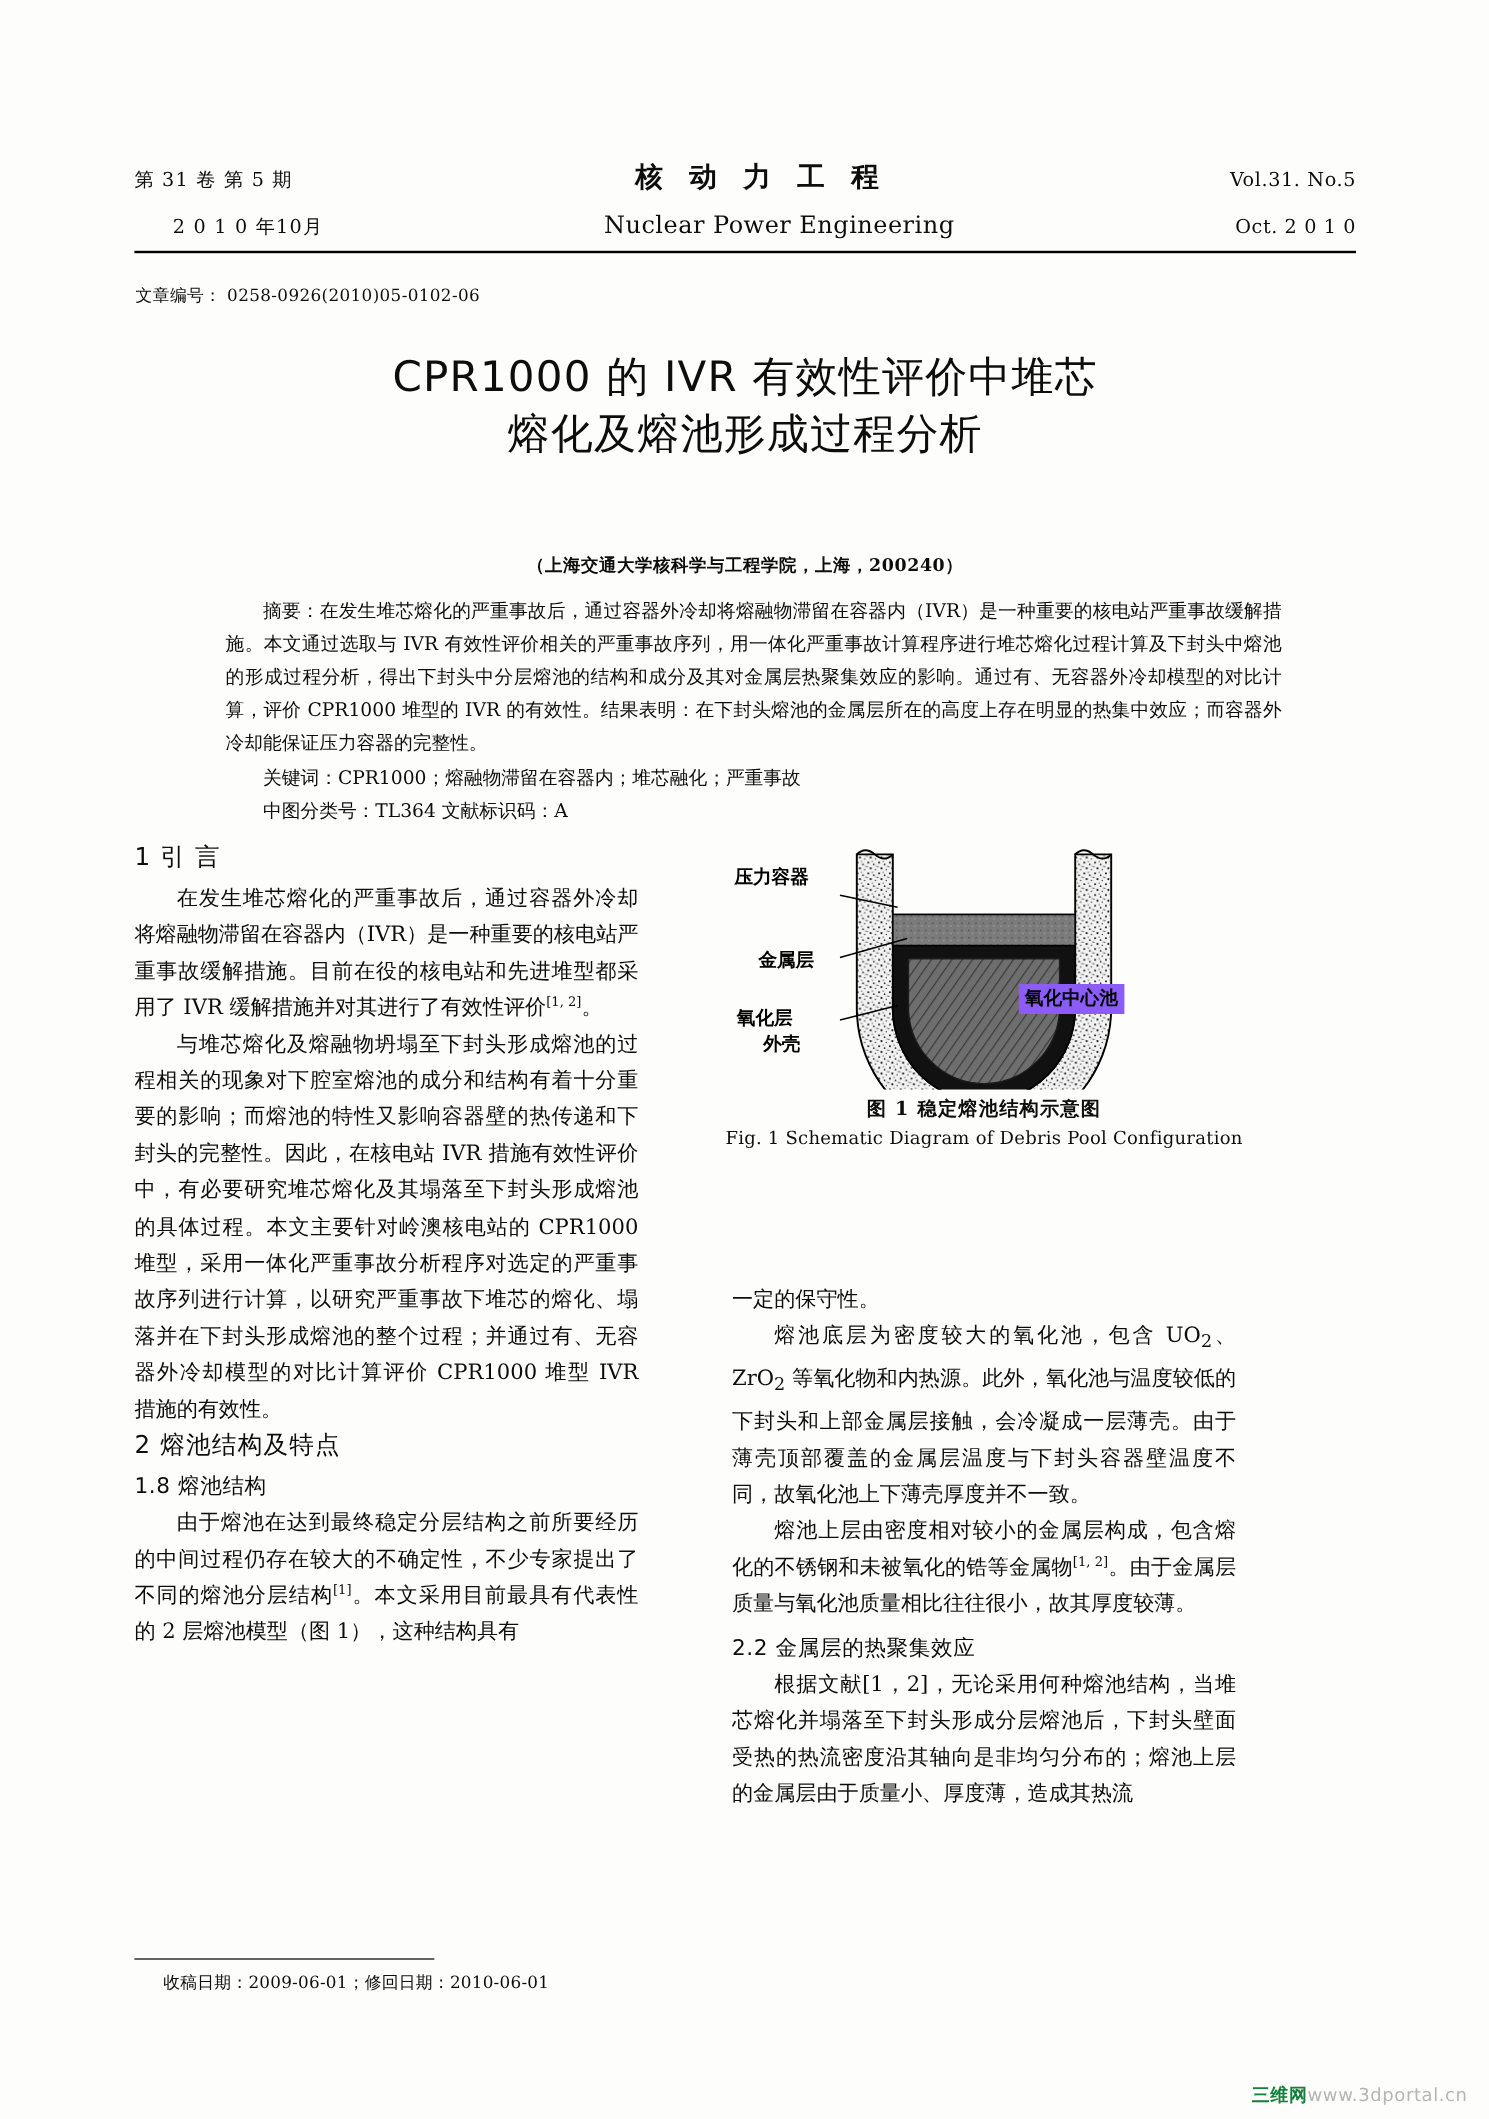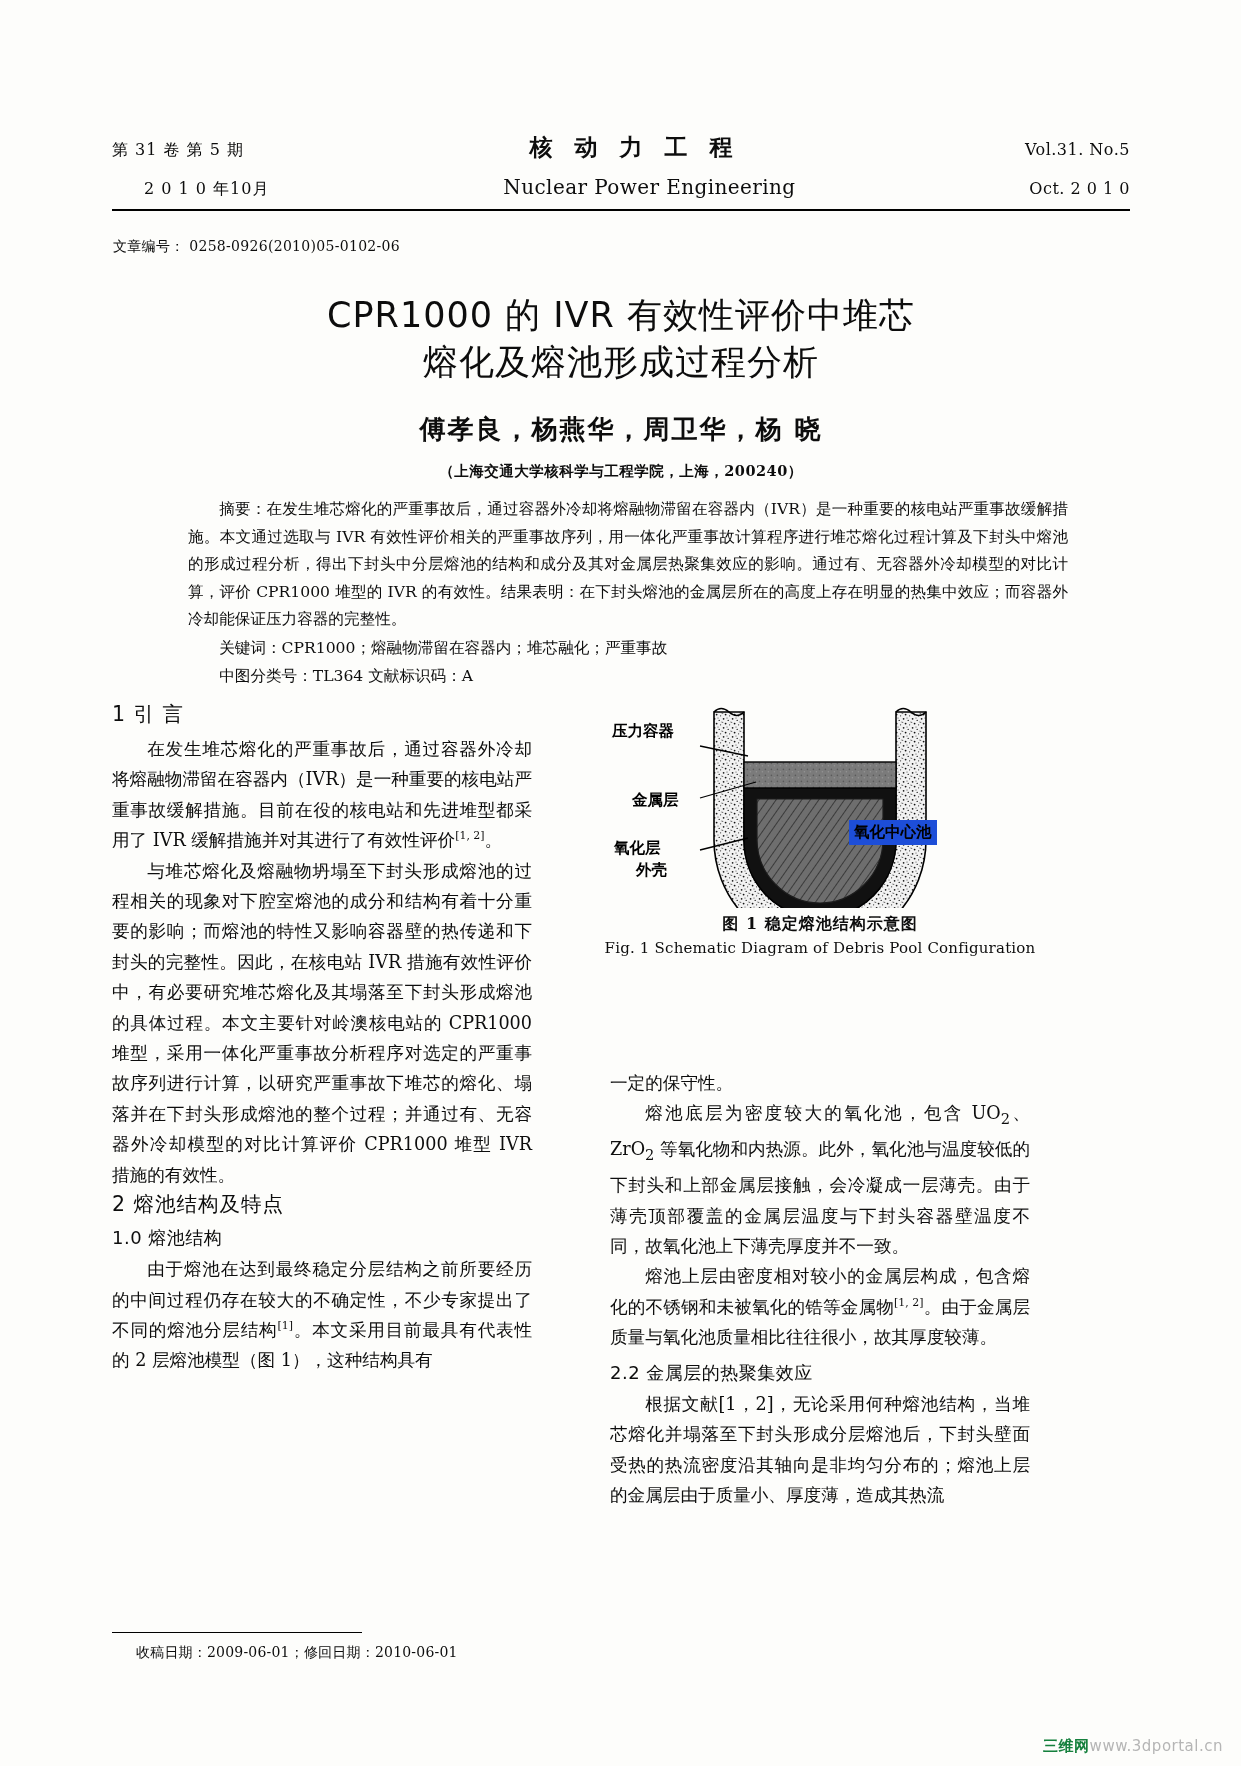--- a/index.html
+++ b/index.html
@@ -101,21 +101,21 @@
     font-family:"DejaVu Serif", serif;
     font-size:15.5px; font-weight:bold;
     white-space:nowrap; color:#000;
   }
   .flab-pv  { left:16px;  top:31px;  }
   .flab-ml  { left:36px;  top:100px; }
   .flab-ox1 { left:18px;  top:148px; }
   .flab-ox2 { left:40px;  top:170px; }
   .flab-pool{
     left:253px; top:130px;
-    background:#1d4ed8; padding:2px 5px;
+    background:#8b5cf6; padding:2px 5px;
   }
 
   
   .fnrule { position:absolute; left:112px; top:1632px; width:250px; border-top:1.2px solid #000; }
   .footnote {
     position:absolute; left:136px; top:1644px;
     font-family:"DejaVu Serif", serif;
     font-size:14px; letter-spacing:0.2px;
   }
   .watermark {
@@ -144,36 +144,35 @@
     <div class="rule"></div>
   </div>
 
   <div class="artnum">文章编号： 0258-0926(2010)05-0102-06</div>
 
   <div class="title">
     <div>CPR1000 的 IVR 有效性评价中堆芯</div>
     <div>熔化及熔池形成过程分析</div>
   </div>
 
-  <div class="authors">傅孝良，杨燕华，周卫华，杨   晓</div>
   <div class="affil">（上海交通大学核科学与工程学院，上海，200240）</div>
 
   <div class="abstract">
     <div class="indent">摘要：在发生堆芯熔化的严重事故后，通过容器外冷却将熔融物滞留在容器内（IVR）是一种重要的核电站严重事故缓解措施。本文通过选取与 IVR 有效性评价相关的严重事故序列，用一体化严重事故计算程序进行堆芯熔化过程计算及下封头中熔池的形成过程分析，得出下封头中分层熔池的结构和成分及其对金属层热聚集效应的影响。通过有、无容器外冷却模型的对比计算，评价 CPR1000 堆型的 IVR 的有效性。结果表明：在下封头熔池的金属层所在的高度上存在明显的热集中效应；而容器外冷却能保证压力容器的完整性。</div>
     <div class="kw">关键词：CPR1000；熔融物滞留在容器内；堆芯融化；严重事故</div>
     <div class="kw">中图分类号：TL364        文献标识码：A</div>
   </div>
 
   <div class="colL">
     <div class="h1">1   引   言</div>
     <p class="p"><span>在发生堆芯熔化的严重事故后，通过容器外冷却将熔融物滞留在容器内（IVR）是一种重要的核电站严重事故缓解措施。目前在役的核电站和先进堆型都采用了 IVR 缓解措施并对其进行了有效性评价</span><sup>[1, 2]</sup><span>。</span></p>
     <p class="p">与堆芯熔化及熔融物坍塌至下封头形成熔池的过程相关的现象对下腔室熔池的成分和结构有着十分重要的影响；而熔池的特性又影响容器壁的热传递和下封头的完整性。因此，在核电站 IVR 措施有效性评价中，有必要研究堆芯熔化及其塌落至下封头形成熔池的具体过程。本文主要针对岭澳核电站的 CPR1000 堆型，采用一体化严重事故分析程序对选定的严重事故序列进行计算，以研究严重事故下堆芯的熔化、塌落并在下封头形成熔池的整个过程；并通过有、无容器外冷却模型的对比计算评价 CPR1000 堆型 IVR 措施的有效性。</p>
 
     <div class="h1">2   熔池结构及特点</div>
-    <div class="h2">1.0    熔池结构</div>
+    <div class="h2">1.8    熔池结构</div>
     <p class="p"><span>由于熔池在达到最终稳定分层结构之前所要经历的中间过程仍存在较大的不确定性，不少专家提出了不同的熔池分层结构</span><sup>[1]</sup><span>。本文采用目前最具有代表性的 2 层熔池模型（图 1），这种结构具有</span></p>
   </div>
 
   <div class="figwrap">
     <div class="figbox">
       <svg width="448" height="218" viewBox="0 0 448 218">
         <defs>
           <pattern id="speckle" width="9" height="9" patternUnits="userSpaceOnUse">
             <rect width="9" height="9" fill="#f2f2f2"></rect>
             <circle cx="1.6" cy="1.8" r="0.85" fill="#1a1a1a"></circle>

